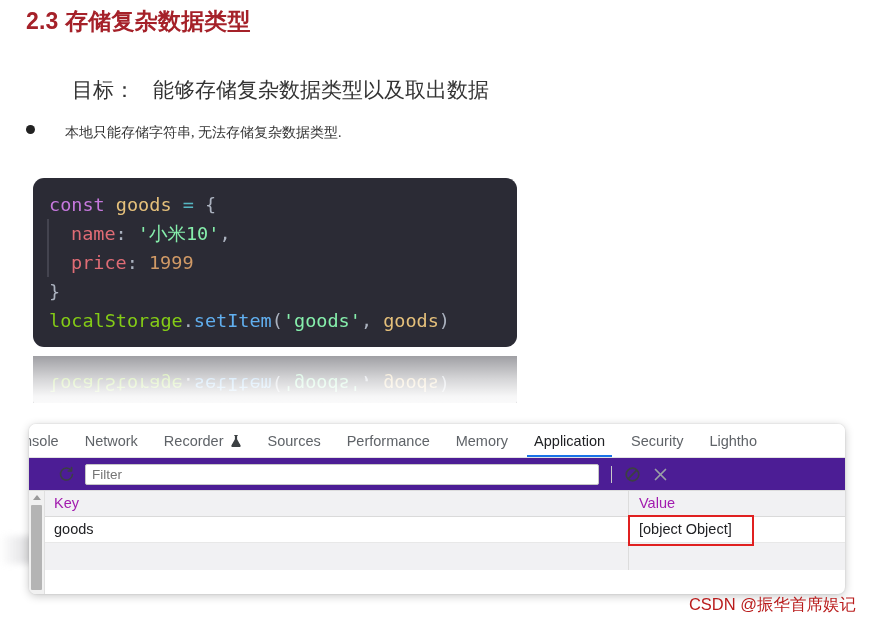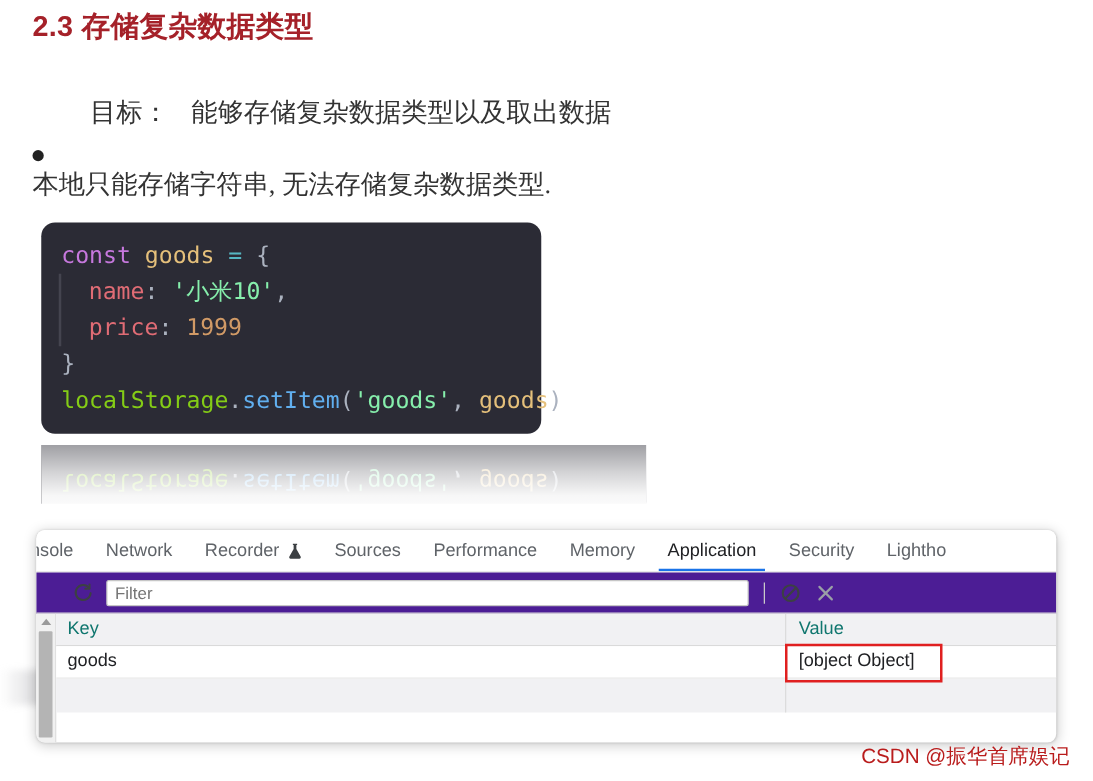--- a/index.html
+++ b/index.html
@@ -38,45 +38,44 @@
     white-space: nowrap;
     margin-left: 46px;
   }
   .goal-label { margin-right: 18px; }
 
   
   .bullet-line {
     position: absolute;
     left: 26px;
     top: 124px;
-    font-size: 21px;
+    font-size: 14px;
     color: #333333;
     white-space: nowrap;
     display: flex;
-    align-items: flex-start;
-    flex-direction: column;
+    align-items: center;
   }
   .bullet-dot {
     display: inline-block;
     width: 9px;
     height: 9px;
     border-radius: 50%;
     background: #222;
     margin-right: 30px;
     position: relative;
     top: -4px;
     flex: none;
   }
 
   
   .code-wrap {
     position: absolute;
     left: 33px;
     top: 178px;
-    width: 400px;
+    width: 484px;
     border-radius: 18px;
   }
   .code-block {
     background: #2b2b35;
     border-radius: 11px;
     padding: 12px 0 12px 0;
     font-family: "DejaVu Sans Mono", "Liberation Mono", monospace;
     font-size: 18.5px;
     line-height: 29px;
     position: relative;
@@ -269,21 +268,21 @@
   .dt-header-row, .dt-row {
     display: flex;
     height: 25px;
     align-items: center;
     font-size: 14.5px;
     color: #202124;
   }
   .dt-header-row {
     background: #f1f1f3;
     border-bottom: 1px solid #dadada;
-    color: #0f766e;
+    color: #a21caf;
   }
   .dt-cell-key {
     flex: 0 0 584px;
     padding-left: 9px;
     border-right: 1px solid #dcdcdc;
     height: 100%;
     line-height: 25px;
     box-sizing: border-box;
     overflow: hidden;
     white-space: nowrap;

